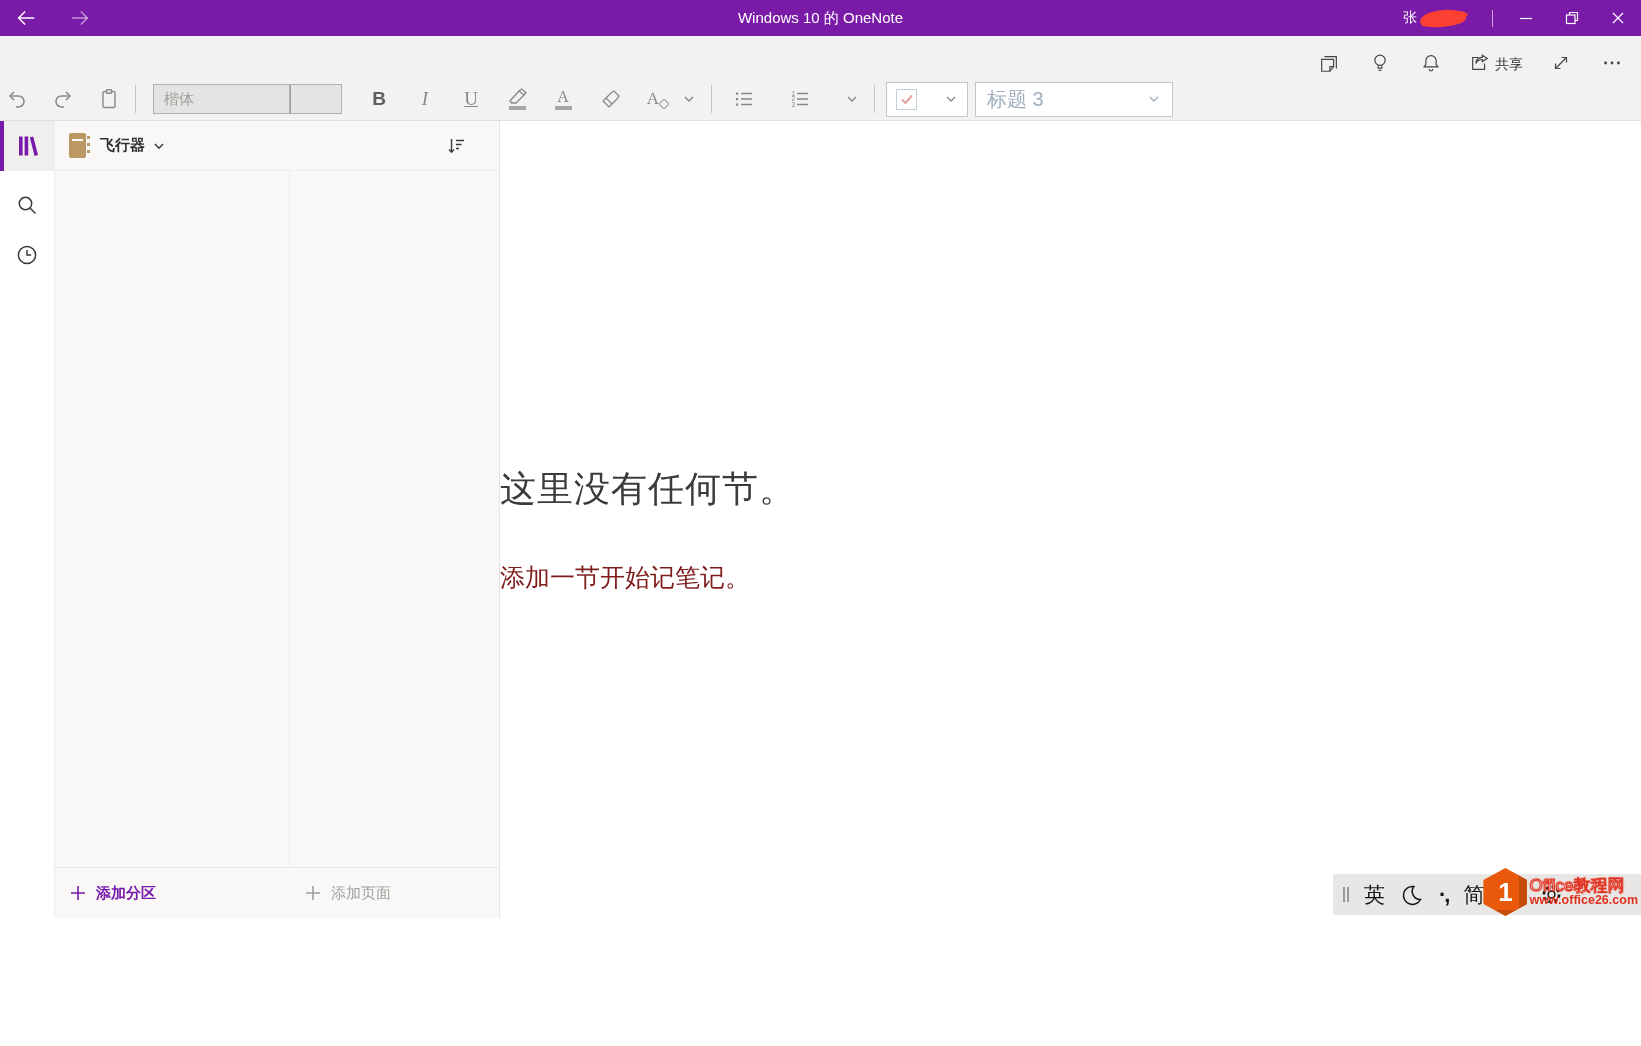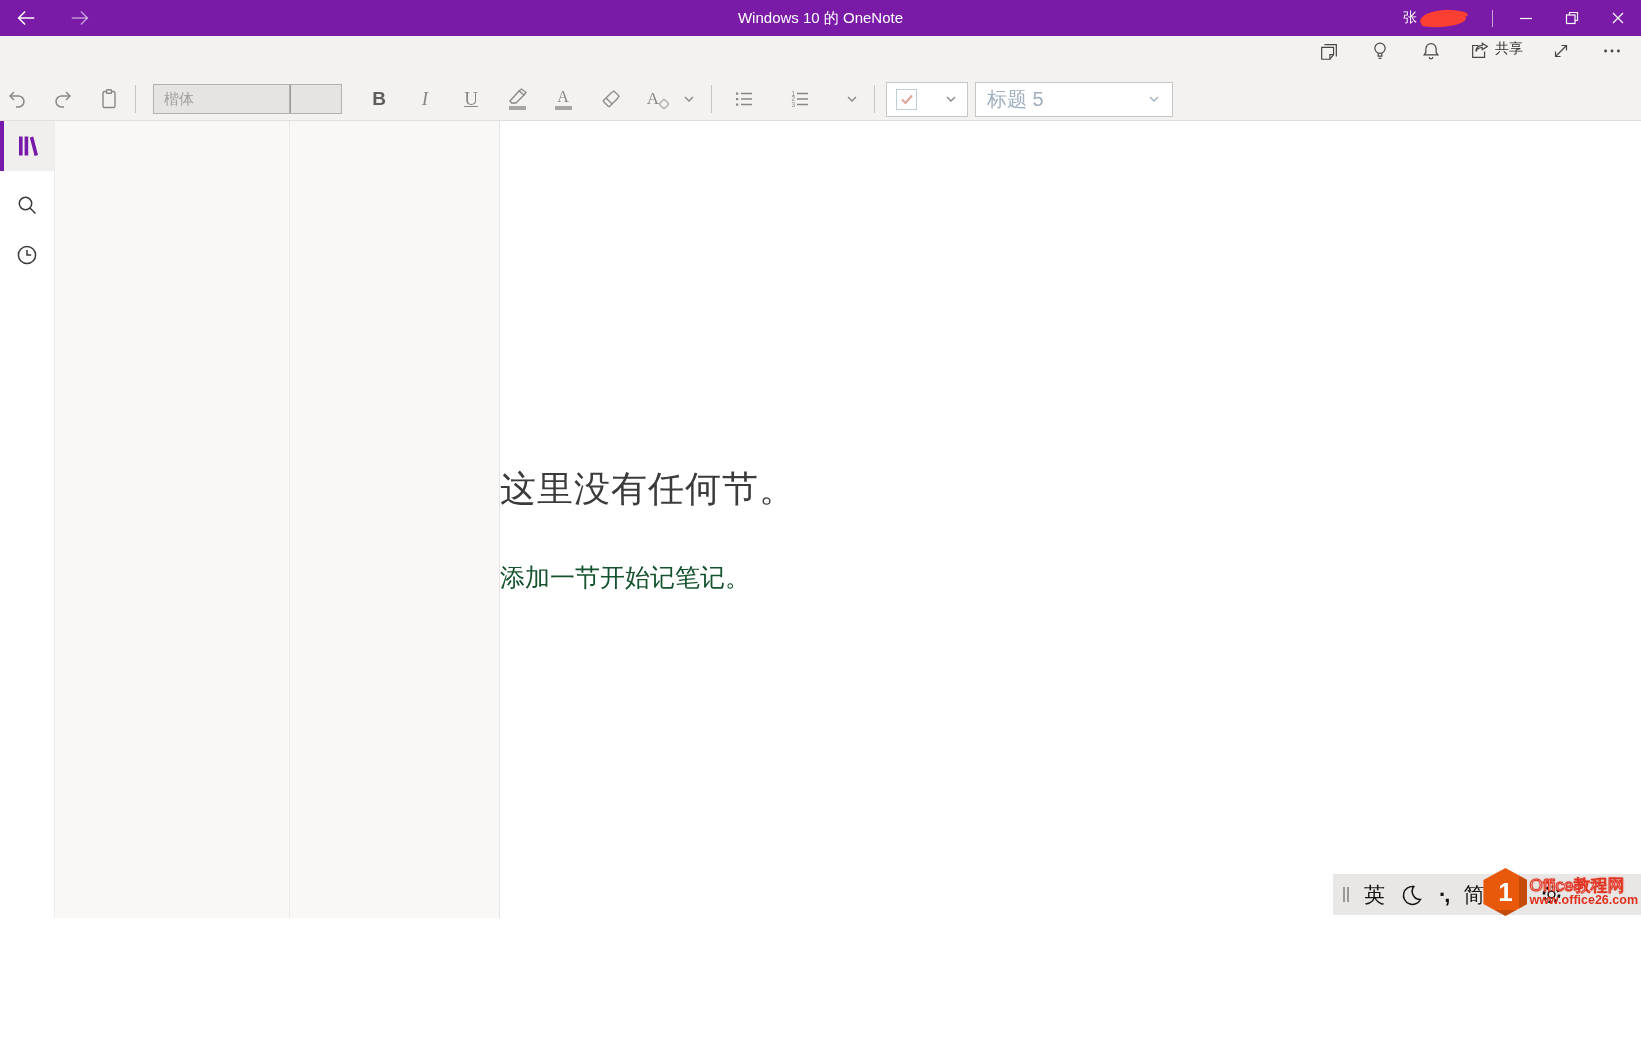--- a/index.html
+++ b/index.html
@@ -23,21 +23,21 @@
 
   
   .ribbon { position:absolute; top:36px; left:0; right:0; height:42px; background:#f3f2f1;
     display:flex; align-items:center; }
   .tabs { display:flex; align-items:center; padding-left:18px; gap:40px; }
   .tab { font-size:15px; color:#323130; position:relative; padding:9px 2px; cursor:default; }
   .tab.active { font-weight:bold; }
   .tab.active::after { content:""; position:absolute; left:-1px; right:-1px; bottom:2px; height:3px;
     background:#7719aa; border-radius:1px; }
   .ribbon-right { position:absolute; right:10px; top:0; height:42px; display:flex; align-items:center; gap:13px; }
-  .ric { width:38px; height:34px; display:flex; align-items:flex-start; justify-content:center; border-radius:2px; }
+  .ric { width:38px; height:34px; display:flex; align-items:flex-end; justify-content:center; border-radius:2px; }
   .ric.share { width:auto; padding:0 6px; gap:4px; }
   .ric .lbl { font-size:14px; color:#323130; }
   svg.ic { display:block; }
 
   
   .toolbar { position:absolute; top:78px; left:0; right:0; height:43px; background:#f3f2f1;
     border-bottom:1px solid #e1dfdd; display:flex; align-items:center; }
   .tic { width:34px; height:34px; display:flex; align-items:center; justify-content:center; flex:none; }
   .vdiv { width:1px; height:28px; background:#c8c6c4; margin:0 9px; flex:none; }
   .fontgroup { display:flex; flex:none; margin:0 8px; }
@@ -80,21 +80,21 @@
   .col-sections { width:235px; border-right:1px solid #eceae8; }
   .col-pages { flex:1; }
   .nav-bottom { height:51px; border-top:1px solid #eceae8; display:flex; flex:none; }
   .addbtn { display:flex; align-items:center; gap:9px; font-size:15px; padding-left:14px; }
   .addbtn.section { width:235px; color:#7719aa; font-weight:bold; }
   .addbtn.page { flex:1; color:#a19f9d; }
 
   .canvas { flex:1; background:#fff; position:relative; }
   .empty-state { position:absolute; top:344px; left:0; right:80px; color:#3b3b3b; }
   .empty-title { font-size:36px; font-weight:300; letter-spacing:1px; }
-  .empty-hint { font-size:25px; margin-top:47px; color:#14532d; }
+  .empty-hint { font-size:25px; margin-top:47px; color:#7f1d1d; }
 
   
   .imebar { position:absolute; right:0; bottom:3px; height:41px; width:308px; background:#e9e7e5;
     display:flex; align-items:center; gap:15px; padding-left:10px; z-index:5; }
   .handle { display:flex; gap:2px; }
   .handle i { display:block; width:2px; height:15px; background:#9b9997; }
   .ime-txt { font-size:21px; color:#141414; }
   .punct { font-size:22px; font-weight:bold; color:#141414; letter-spacing:-2px; }
 
   
@@ -298,21 +298,21 @@
       <span class="checkbox">
         <svg width="16" height="16" viewBox="0 0 16 16" fill="none" stroke="#e3a39c" stroke-width="2">
             <path d="M3 8.5 L6.5 12 L13 4.5"></path>
           </svg>
       </span>
       <svg class="ic" width="14" height="14" viewBox="0 0 14 14" fill="none" stroke="#8a8886" stroke-width="1.4">
           <path d="M3 5 L7 9 L11 5"></path>
         </svg>
     </div>
     <div class="ddbox dd-style">
-      <span class="styletxt">标题 5</span>
+      <span class="styletxt">标题 3</span>
       <svg class="ic" width="14" height="14" viewBox="0 0 14 14" fill="none" stroke="#9fafbe" stroke-width="1.4">
           <path d="M3 5 L7 9 L11 5"></path>
         </svg>
     </div>
   </div>
 
   <div class="body">
 
     <div class="rail">
       <div class="rail-item sel">
@@ -330,23 +330,60 @@
       </div>
       <div class="rail-item">
         <svg class="ic" width="26" height="26" viewBox="0 0 26 26" fill="none" stroke="#3b3a39" stroke-width="1.5">
             <circle cx="13" cy="13" r="8.6"></circle>
             <path d="M13 8 V13 H17.2"></path>
           </svg>
       </div>
     </div>
 
     <div class="navpanes">
+      <div class="nav-header">
+        <div style="display:flex;align-items:center;cursor:default">
+          <span class="nbicon">
+            <span class="bodyrect"></span>
+              <span class="pageline"></span>
+            <span class="ring" style="top:3px"></span>
+              <span class="ring" style="top:10px"></span>
+              <span class="ring" style="top:17px"></span>
+          </span>
+          <span class="nb-name">飞行器</span>
+          <svg class="ic" width="14" height="14" viewBox="0 0 14 14" fill="none" stroke="#3b3a39" stroke-width="1.5">
+              <path d="M3 5 L7 9.2 L11 5"></path>
+            </svg>
+        </div>
+        <div class="spacer"></div>
+        <div style="margin-right:18px">
+          <svg class="ic" width="22" height="22" viewBox="0 0 22 22" fill="none" stroke="#3b3a39" stroke-width="1.4">
+              <path d="M6.5 4 V17"></path>
+              <path d="M4 14.5 L6.5 17.2 L9 14.5"></path>
+              <path d="M11 5.5 H19 M11 9.5 H16.5 M11 13.5 H14"></path>
+            </svg>
+        </div>
+      </div>
       <div class="columns">
         <div class="col-sections"></div>
         <div class="col-pages"></div>
+      </div>
+      <div class="nav-bottom">
+        <div class="addbtn section">
+          <svg class="ic" width="18" height="18" viewBox="0 0 18 18" fill="none" stroke="#7719aa" stroke-width="1.6">
+              <path d="M9 2 V16 M2 9 H16"></path>
+            </svg>
+          <span>添加分区</span>
+        </div>
+        <div class="addbtn page">
+          <svg class="ic" width="18" height="18" viewBox="0 0 18 18" fill="none" stroke="#a19f9d" stroke-width="1.6">
+              <path d="M9 2 V16 M2 9 H16"></path>
+            </svg>
+          <span>添加页面</span>
+        </div>
       </div>
     </div>
 
     <div class="canvas">
       <div class="empty-state">
         <div class="empty-title">这里没有任何节。</div>
         <div class="empty-hint">添加一节开始记笔记。</div>
       </div>
     </div>
   </div>

